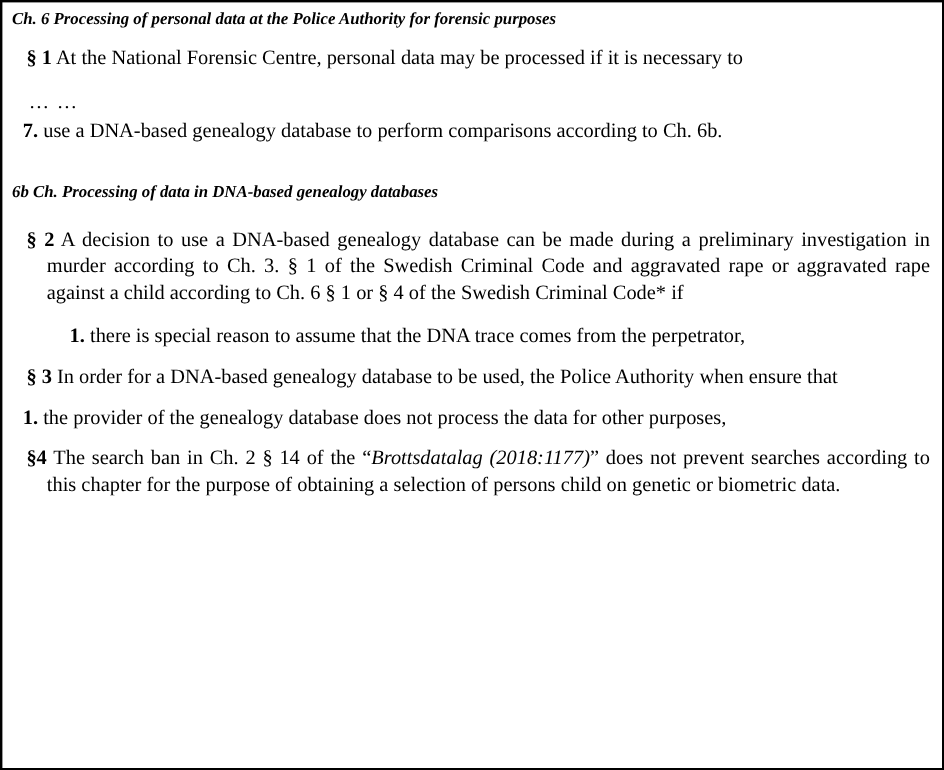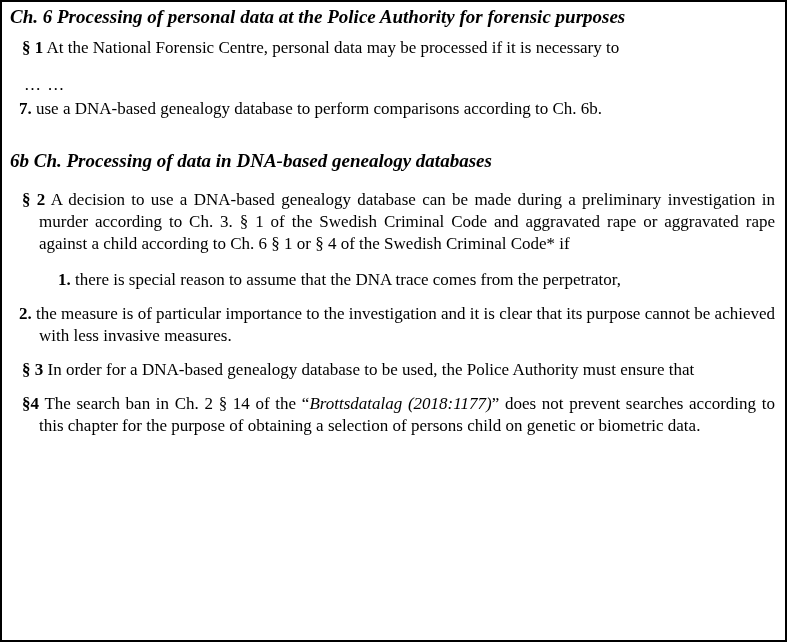--- a/index.html
+++ b/index.html
@@ -11,21 +11,21 @@
     border: 2px solid #000000;
     padding: 4px 10px 2px 8px;
     font-family: "Liberation Serif", "DejaVu Serif", serif;
     font-size: 17px;
     line-height: 22px;
     color: #000000;
     overflow: hidden;
   }
   .heading {
     margin: 0;
-    font-size: 19px;
+    font-size: 14px;
     line-height: 22px;
     font-weight: bold;
     font-style: italic;
   }
   .heading.second { margin-top: 30px; }
   
   .sect {
     margin: 12px 0 0 12px;
     padding-left: 17px;
     text-indent: -17px;
@@ -62,22 +62,22 @@
 
   <p class="item item7"><span class="label">7.</span> <span>use a DNA-based genealogy database to perform comparisons according to Ch. 6b.</span></p>
 
   <p class="heading second">6b Ch. Processing of data in DNA-based genealogy databases</p>
 
 
   <p class="sect gap-lg"><span class="label">§ 2</span> <span>A decision to use a DNA-based genealogy database can be made during a preliminary investigation in murder according to Ch. 3. § 1 of the Swedish Criminal Code and aggravated rape or aggravated rape against a child according to Ch. 6 § 1 or § 4 of the Swedish Criminal Code* if</span></p>
 
   <p class="item gap-md"><span class="label">1.</span> <span>there is special reason to assume that the DNA trace comes from the perpetrator,</span></p>
 
-  <p class="item"><span class="label">2.</span> <span>the measure is of particular importance to the investigation and it is clear that its purpose cannot be achieved with less invasive measures.</span></p>
 
-  <p class="sect"><span class="label">§ 3</span> <span>In order for a DNA-based genealogy database to be used, the Police Authority must ensure that</span></p>
+  <p class="sect"><span class="label">§ 3</span> <span>In order for a DNA-based genealogy database to be used, the Police Authority when ensure that</span></p>
 
+  <p class="item"><span class="label">1.</span> <span>the provider of the genealogy database does not process the data for other purposes,</span></p>
 
 
 
   <p class="sect"><span class="label">§4</span> <span>The search ban in Ch. 2 § 14 of the “</span><span class="it">Brottsdatalag (2018:1177)</span><span>” does not prevent searches according to this chapter for the purpose of obtaining a selection of persons child on genetic or biometric data.</span></p>
 
 </div>
 
 </body></html>

